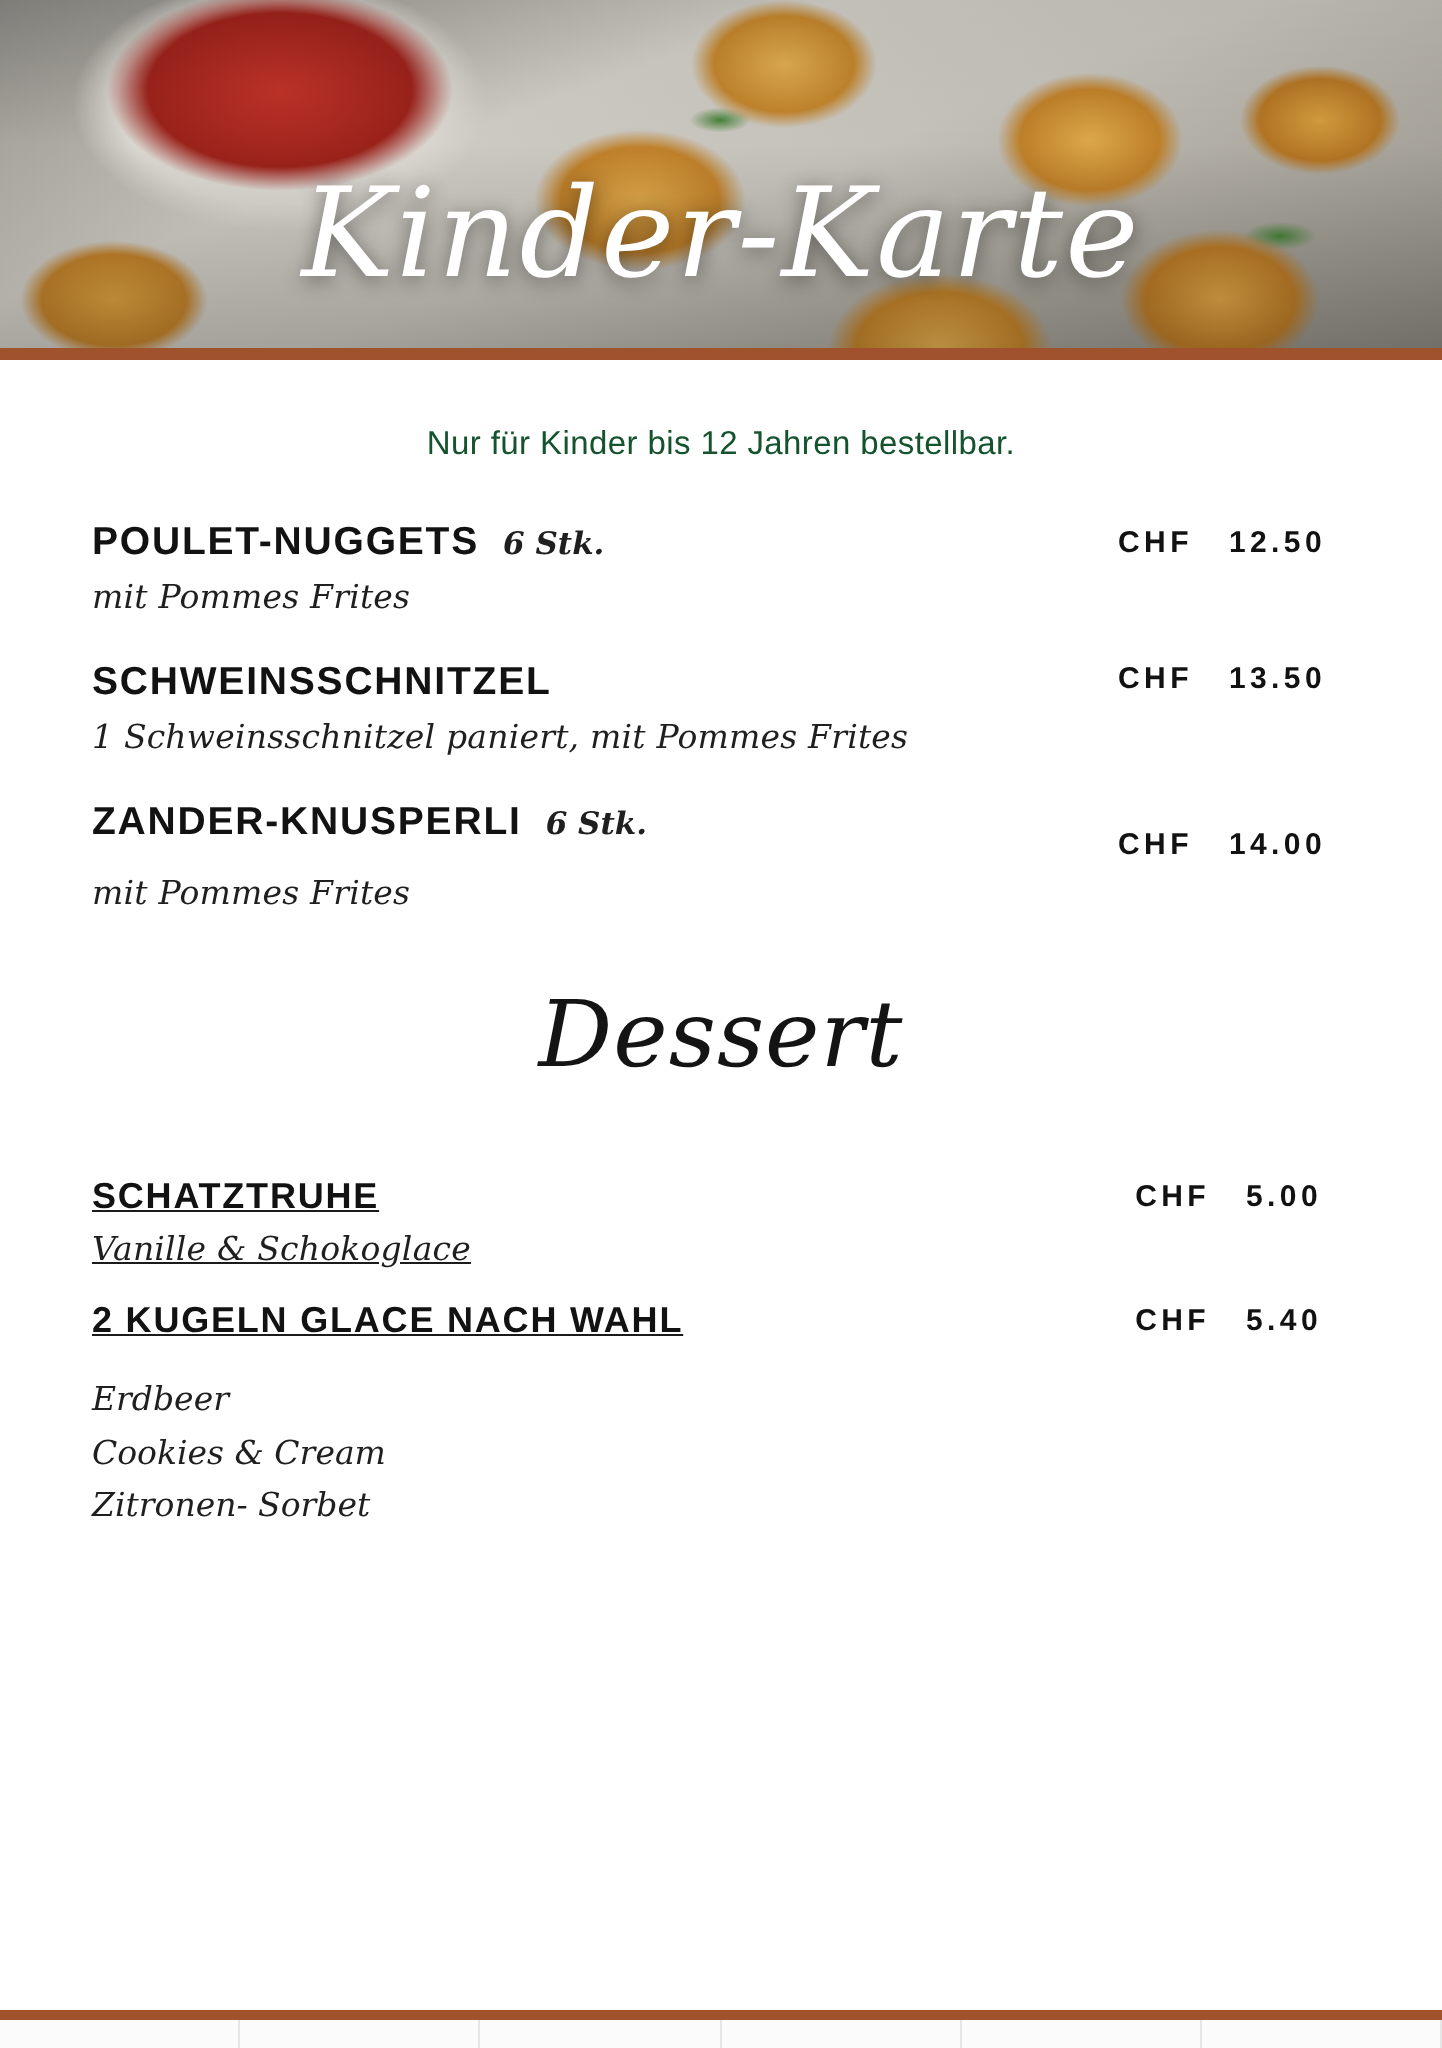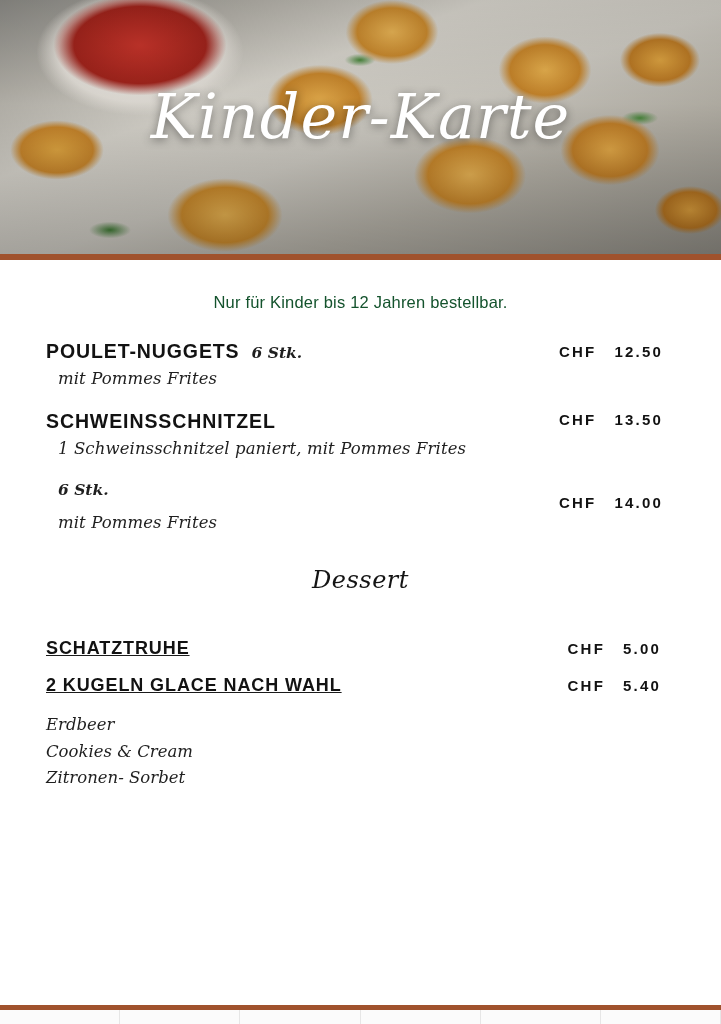--- a/index.html
+++ b/index.html
@@ -13,21 +13,21 @@
     font-family: "Liberation Sans", sans-serif;
     color: #1b1b1b;
     overflow: hidden;
     position: relative;
   }
 
   
   .hero {
     position: relative;
     width: 721px;
-    height: 260px;
+    height: 180px;
     overflow: hidden;
     background: #ef4444;
   }
   .hero-photo {
     position: absolute;
     inset: 0;
     
     background:
       radial-gradient(ellipse 120px 70px at 140px 45px, #c8352b 0%, #a2241c 55%, rgba(162,36,28,0) 72%),
       radial-gradient(ellipse 140px 86px at 140px 52px, #f2f0ec 0%, #e4e0d9 58%, rgba(228,224,217,0) 74%),
@@ -126,34 +126,33 @@
     white-space: nowrap;
   }
   .item-price .cur { margin-right: 18px; }
   .item-desc {
     font-family: "DejaVu Serif", serif;
     font-style: italic;
     font-size: 16.5px;
     color: #1f1f1f;
     margin-top: 6px;
     letter-spacing: 0.1px;
-    margin-left: 12px;
   }
 
   .item.nuggets .item-price { top: 3px; }
   .item.schnitzel .item-price { top: 1px; }
   .item.zander .item-price { top: 14px; }
   .item.zander .item-desc { margin-top: 14px; }
 
   
   .dessert-title {
     text-align: center;
     font-family: "DejaVu Serif", serif;
     font-style: italic;
-    font-size: 24px;
+    font-size: 46px;
     color: #141414;
     margin-top: 34px;
     margin-bottom: 0;
     letter-spacing: 0.5px;
   }
   .dessert-items {
     margin-top: 44px;
   }
   .dessert-items .item { margin-bottom: 16px; text-decoration: underline; }
   .dessert-items .item-price { top: 2px; right: 14px; }
@@ -227,20 +226,21 @@
         <span class="item-qty"></span>
       </div>
       <div class="item-price">
         <span class="cur">CHF</span><span>13.50</span>
       </div>
       <div class="item-desc">1 Schweinsschnitzel paniert, mit Pommes Frites</div>
     </div>
 
     <div class="item zander">
       <div class="item-row">
+        <span class="item-name">ZANDER-KNUSPERLI</span>
         <span class="item-qty">6 Stk.</span>
       </div>
       <div class="item-price">
         <span class="cur">CHF</span><span>14.00</span>
       </div>
       <div class="item-desc">mit Pommes Frites</div>
     </div>
 
   </div>
 
@@ -248,20 +248,21 @@
 
   <div class="dessert-items">
 
     <div class="item">
       <div class="item-row">
         <span class="item-name">SCHATZTRUHE</span>
       </div>
       <div class="item-price">
         <span class="cur">CHF</span><span>5.00</span>
       </div>
+      <div class="item-desc">Vanille &amp; Schokoglace</div>
     </div>
 
     <div class="item">
       <div class="item-row">
         <span class="item-name">2 KUGELN GLACE NACH WAHL</span>
       </div>
       <div class="item-price">
         <span class="cur">CHF</span><span>5.40</span>
       </div>
     </div>

